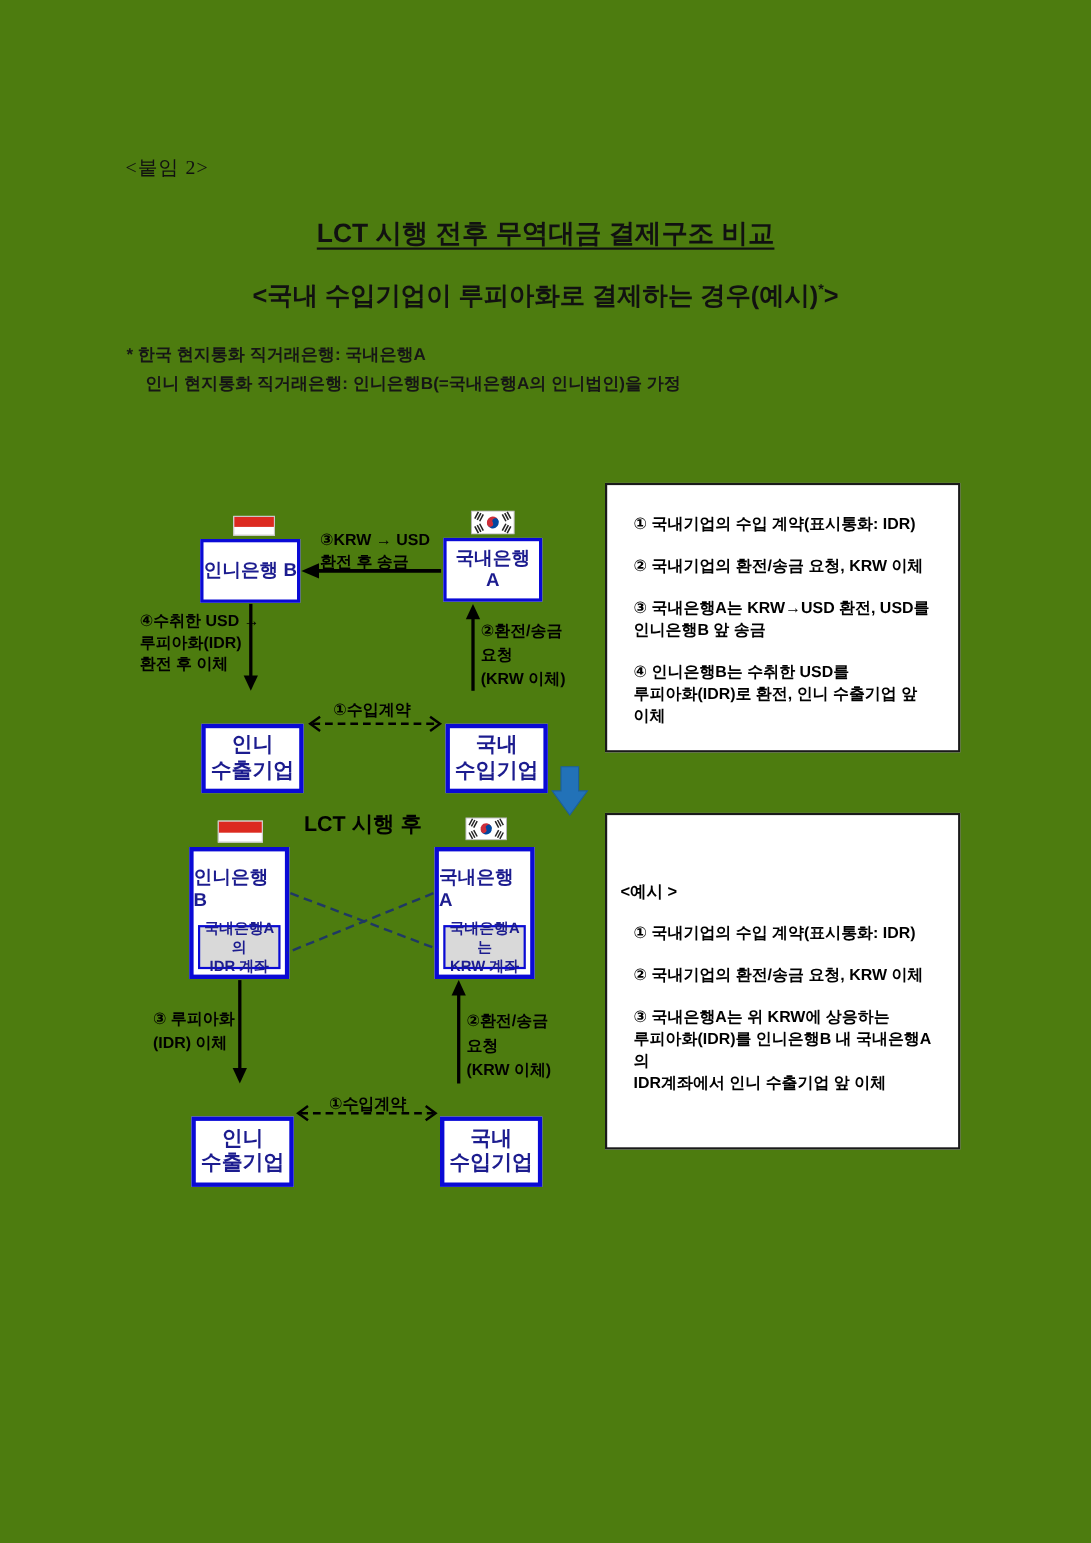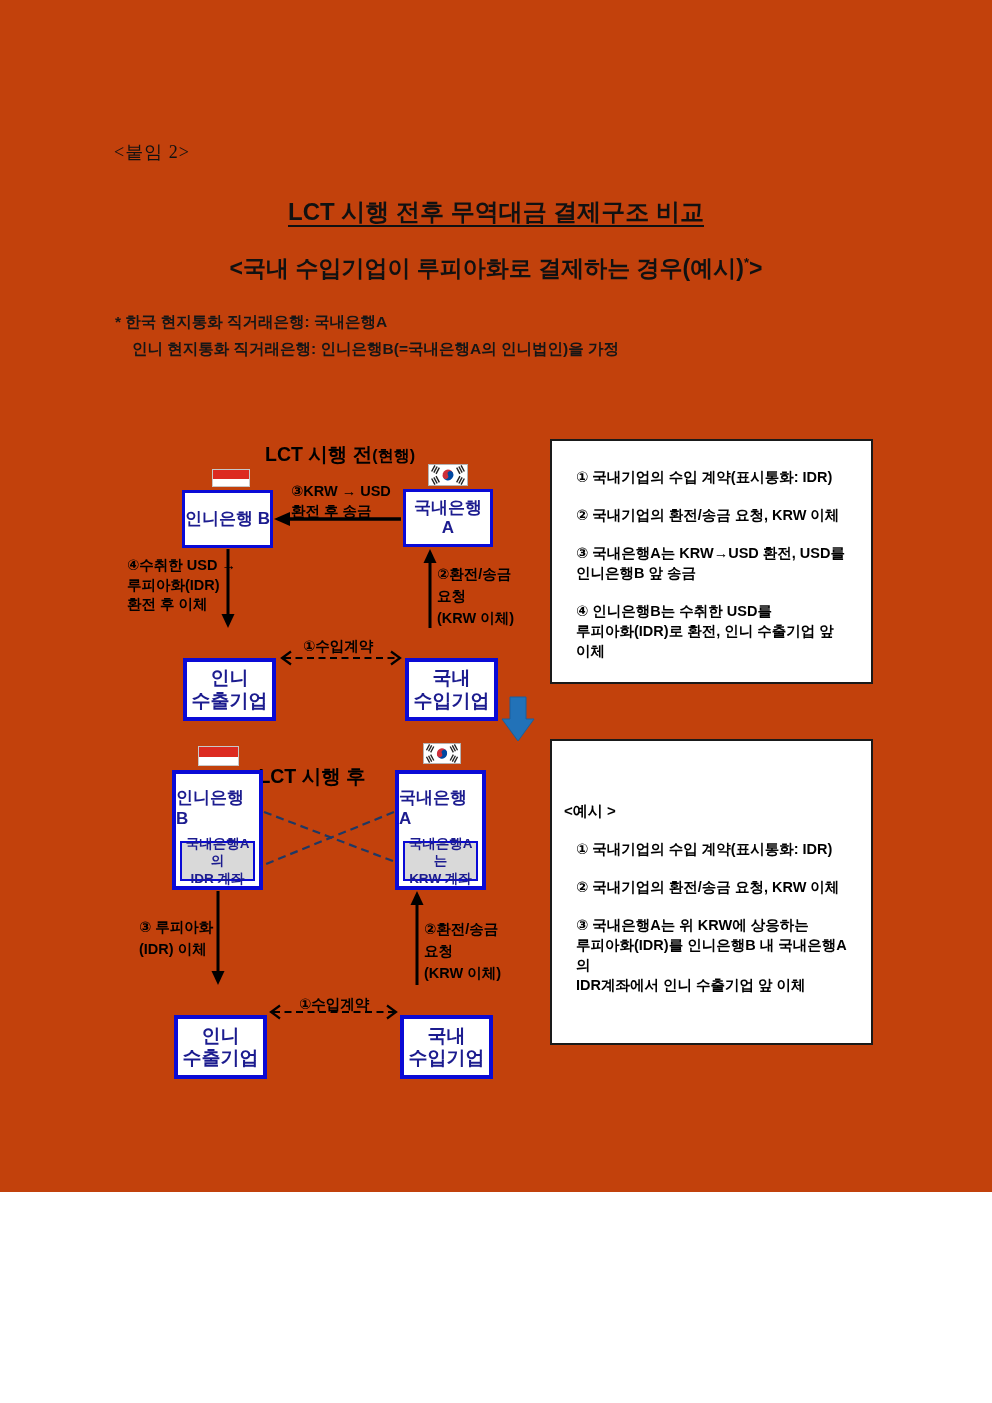--- a/index.html
+++ b/index.html
@@ -8,21 +8,21 @@
     --inner-bg:#d9d9d9;
     --dashed-link:#1f3864;
     --block-arrow:#2272b8;
     --indonesia-red:#dc2a20;
     --korea-red:#cd2e3a;
     --korea-blue:#0047a0;
     --example-border:#1a1a1a;
   }
   html,body{margin:0;padding:0;background:#fff;}
   #page{
-    position:relative;width:992px;height:1192px;margin:0 auto;background:#c2410c;
+    position:relative;width:992px;height:1403px;margin:0 auto;background:#4d7c0f;
     font-family:"Liberation Sans","DejaVu Sans",sans-serif;color:#111;overflow:hidden;
   }
   .abs{position:absolute;}
   .pre{white-space:pre-line;}
   .attach{font-family:"Liberation Serif","DejaVu Serif",serif;font-size:18px;letter-spacing:1px;}
   .doc-title{left:0;top:196px;width:992px;text-align:center;font-size:24px;font-weight:700;}
   .doc-title span{text-decoration:underline;text-decoration-thickness:2px;text-underline-offset:5px;}
   .doc-subtitle{left:0;top:253px;width:992px;text-align:center;font-size:23px;font-weight:700;}
   .sup{vertical-align:super;font-size:13px;}
   .footnote{font-size:15.5px;font-weight:700;color:#161616;}
@@ -72,23 +72,20 @@
   <div class="abs attach" style="left:114px;top:140px;">&lt;붙임 2&gt;</div>
   <div class="abs doc-title">
     <span>LCT 시행 전후 무역대금 결제구조 비교</span>
   </div>
   <div class="abs footnote" style="left:115px;top:312px;">* 한국 현지통화 직거래은행: 국내은행A</div>
   <div class="abs doc-subtitle">
     <span>&lt;국내 수입기업이 루피아화로 결제하는 경우(예시)</span><span class="sup">*</span><span>&gt;</span>
   </div>
   <div class="abs footnote" style="left:132px;top:339px;">인니 현지통화 직거래은행: 인니은행B(=국내은행A의 인니법인)을 가정</div>
 
-  <div class="abs dg-title" style="left:230px;top:441px;width:220px;">
-    <span>LCT 시행 전</span><span class="paren">(현행)</span>
-  </div>
 
   <div class="abs flag-id" style="left:212px;top:469px;width:38px;height:18px;">
       <div class="red"></div>
     </div>
   <svg class="abs" style="left:428px;top:464px;" width="40" height="22" viewBox="0 0 40 22">
     <rect x="0.5" y="0.5" width="39" height="21" fill="#ffffff" stroke="#b5b5b5"></rect>
     <g transform="rotate(-28 20 11)">
       <path d="M14.6 11 A5.4 5.4 0 0 1 25.4 11 Z" fill="#cd2e3a"></path>
       <path d="M14.6 11 A5.4 5.4 0 0 0 25.4 11 Z" fill="#0047a0"></path>
       <circle cx="17.3" cy="11" r="2.7" fill="#cd2e3a"></circle>
@@ -138,21 +135,21 @@
   <div class="abs xbox" style="left:550px;top:439px;width:323px;height:245px;">
     <div class="xitem">① 국내기업의 수입 계약(표시통화: IDR)</div>
     <div class="xitem">② 국내기업의 환전/송금 요청, KRW 이체</div>
     <div class="xitem">③ 국내은행A는 KRW→USD 환전, USD를
 인니은행B 앞 송금</div>
     <div class="xitem">④ 인니은행B는 수취한 USD를
 루피아화(IDR)로 환전, 인니 수출기업 앞
 이체</div>
   </div>
 
-  <div class="abs dg-title" style="left:212px;top:735px;width:200px;margin-top:28px;">
+  <div class="abs dg-title" style="left:230px;top:735px;width:200px;">
     <span>LCT 시행 후</span>
   </div>
 
   <div class="abs flag-id" style="left:198px;top:746px;width:41px;height:20px;">
       <div class="red"></div>
     </div>
   <svg class="abs" style="left:423px;top:743px;" width="38" height="21" viewBox="0 0 40 22">
     <rect x="0.5" y="0.5" width="39" height="21" fill="#ffffff" stroke="#b5b5b5"></rect>
     <g transform="rotate(-28 20 11)">
       <path d="M14.6 11 A5.4 5.4 0 0 1 25.4 11 Z" fill="#cd2e3a"></path>

